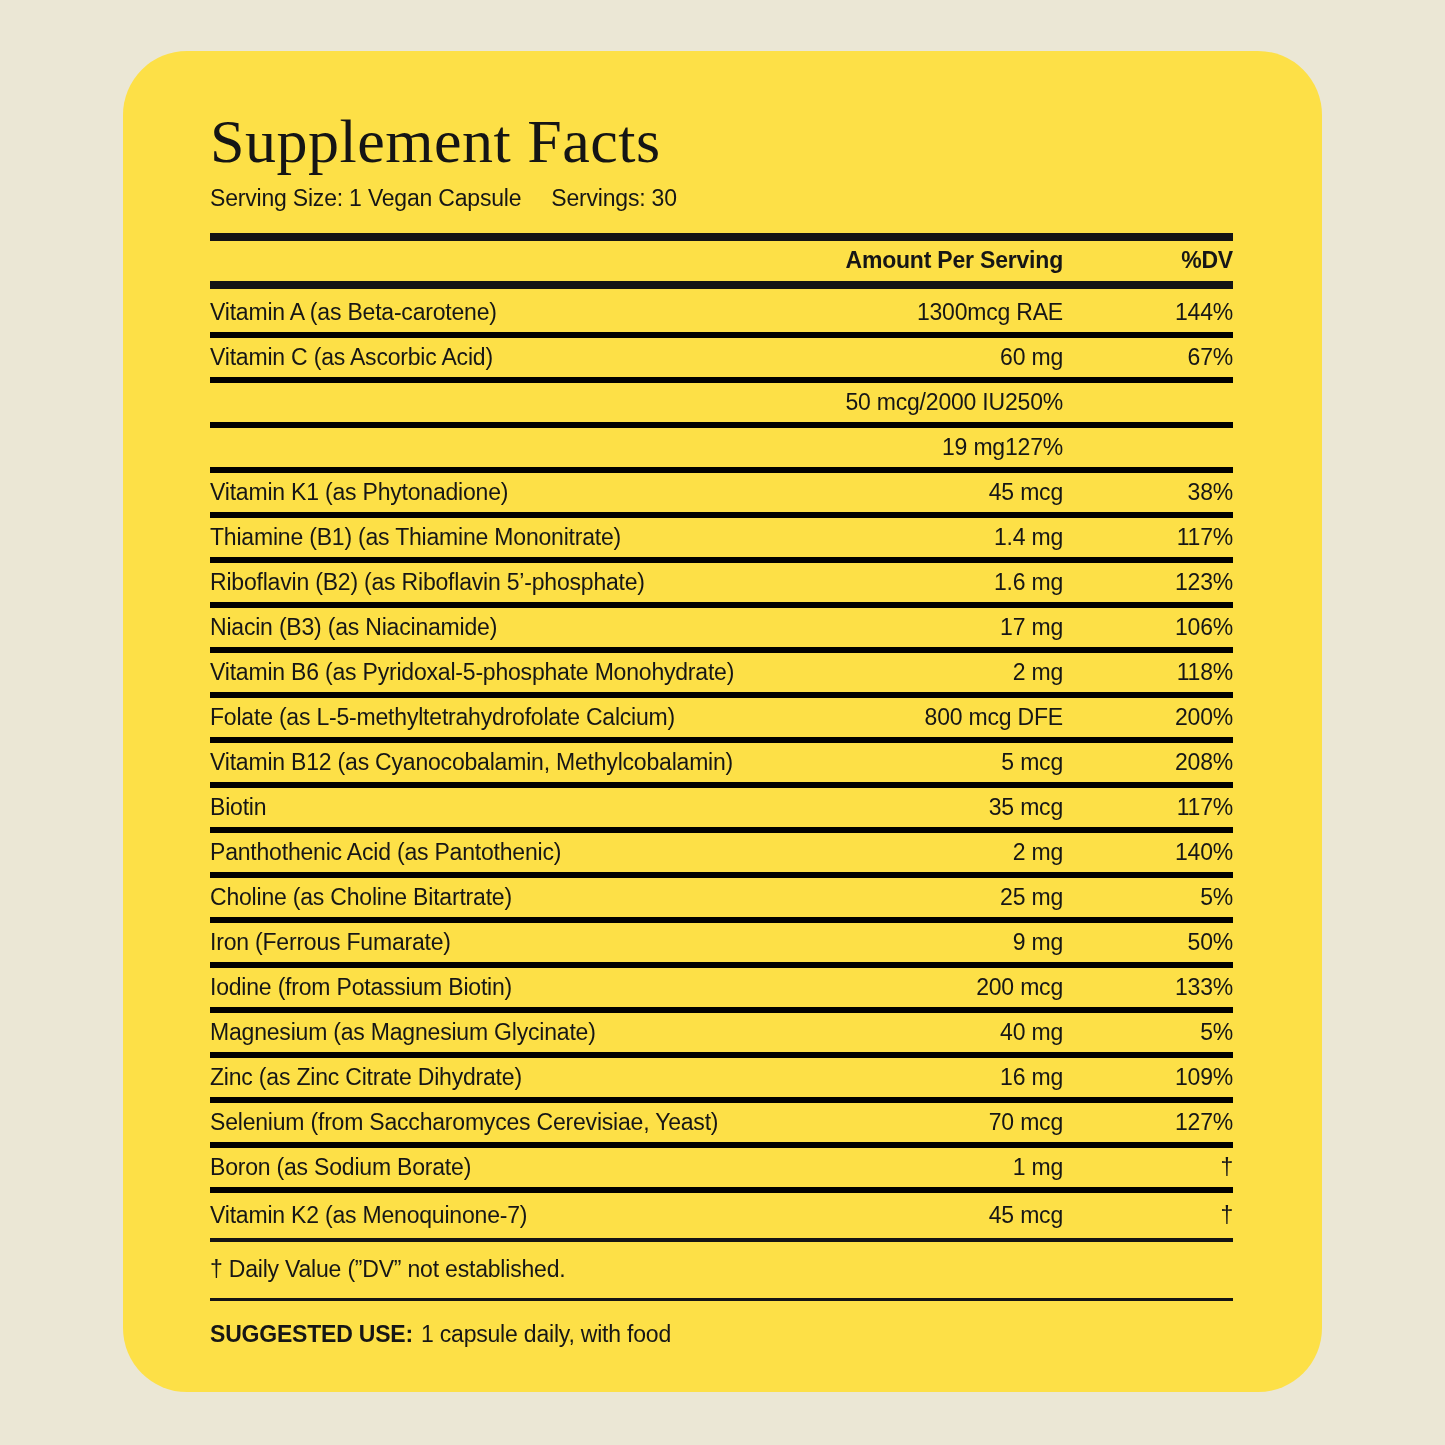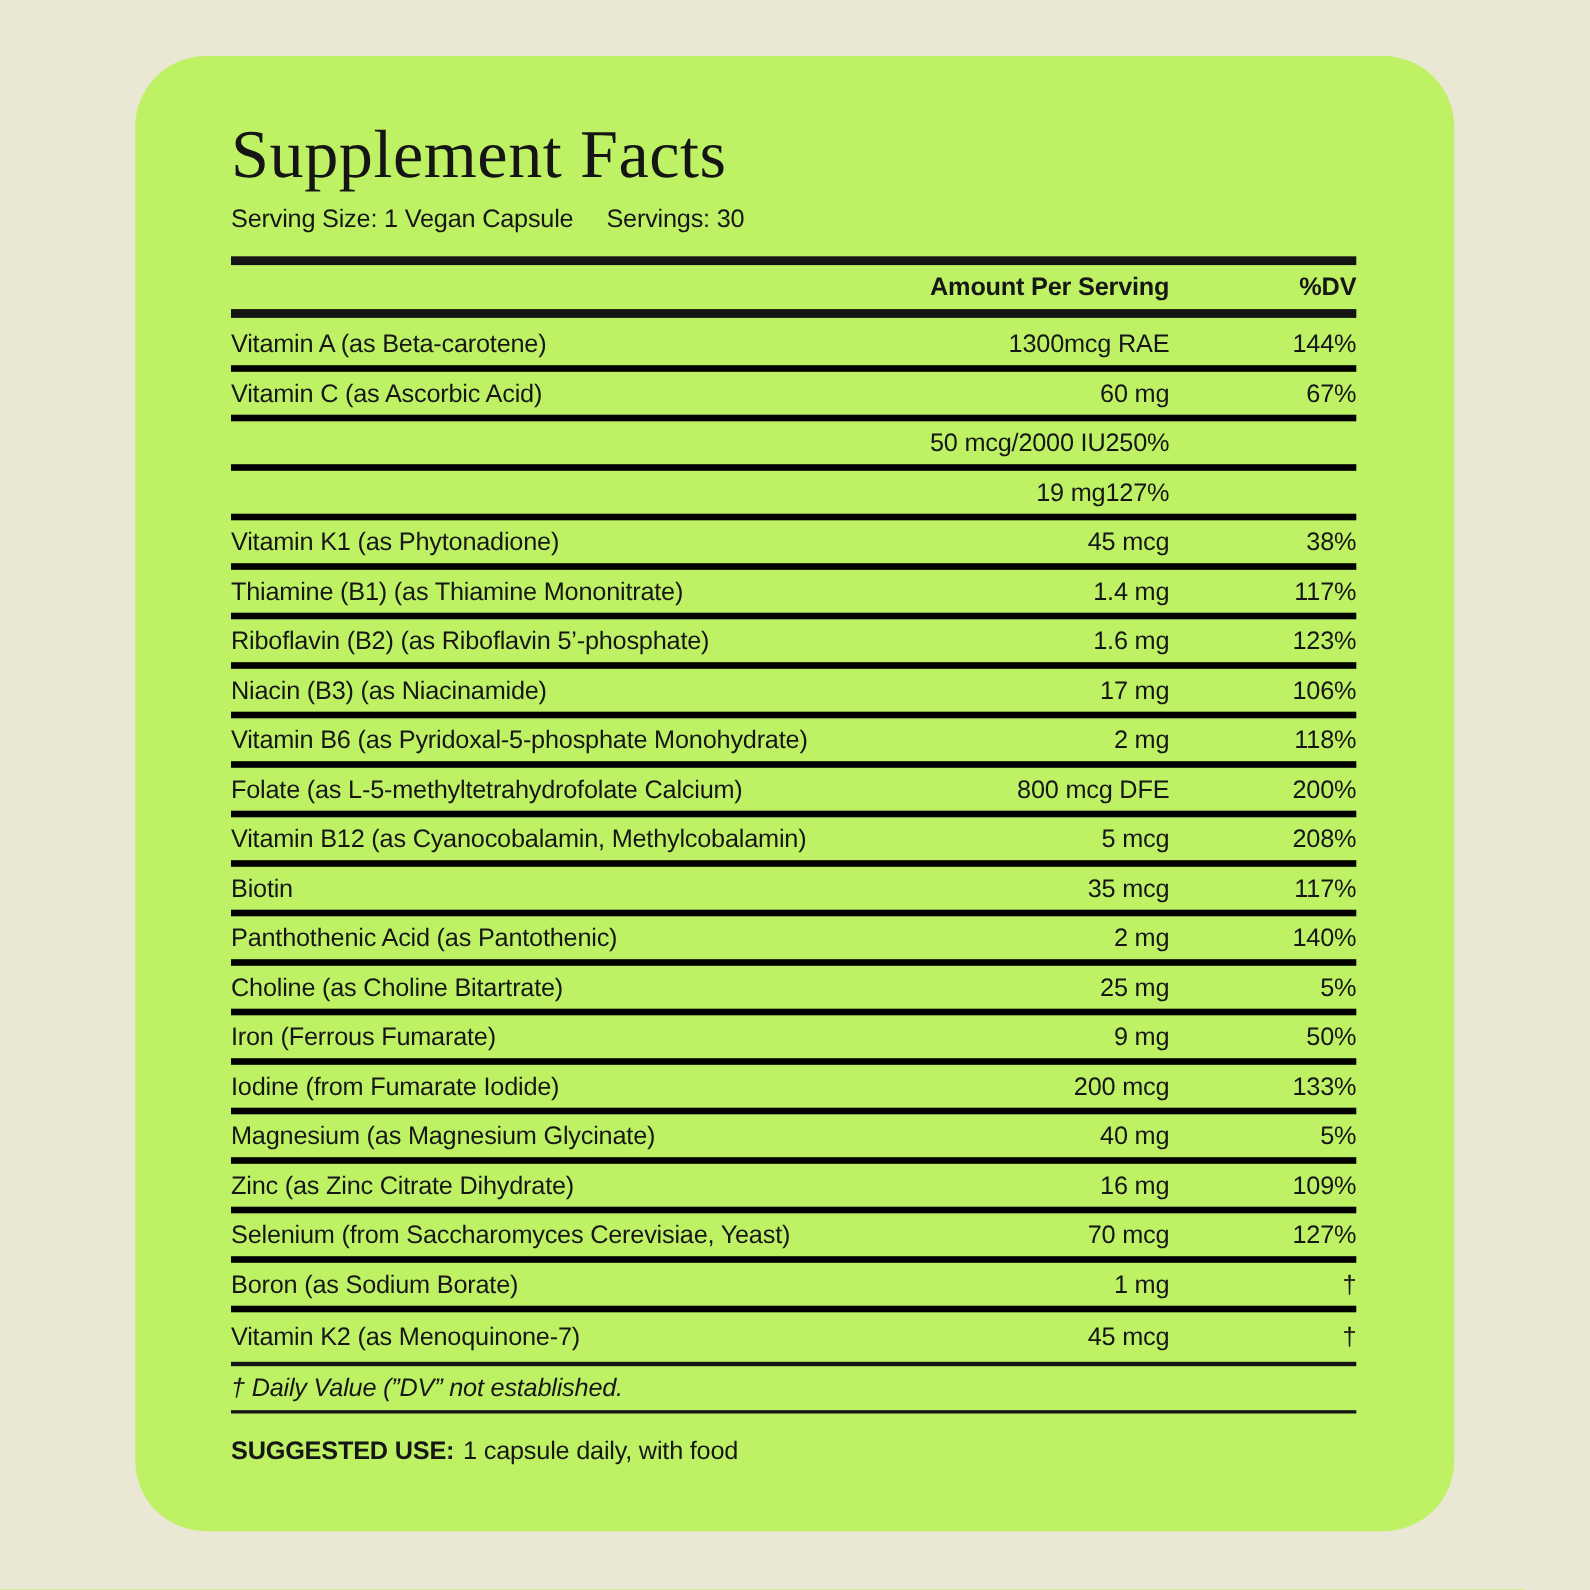--- a/index.html
+++ b/index.html
@@ -14,21 +14,21 @@
     font-family: "Liberation Sans", sans-serif;
     color: #161616;
     -webkit-font-smoothing: antialiased;
   }
   .card {
     position: absolute;
     left: 123px;
     top: 51px;
     width: 1199px;
     height: 1341px;
-    background: #bef264;
+    background: #fde047;
     border-radius: 64px;
     box-sizing: border-box;
     padding: 57px 89px 0 87px;
     overflow: hidden;
   }
   .title {
     font-family: "Liberation Serif", serif;
     font-weight: 400;
     font-size: 62px;
     line-height: 1.08;
@@ -77,26 +77,25 @@
     box-sizing: border-box;
   }
   .fact-row:last-child { border-bottom: none; }
   .cell-amount { text-align: right; white-space: nowrap; }
   .cell-dv { text-align: right; white-space: nowrap; }
   .bar-mid {
     height: 4px;
     background: #141414;
   }
   .footnote-row {
-    height: 40px;
+    height: 56px;
     display: flex;
     align-items: center;
     font-size: 23px;
     letter-spacing: -0.2px;
-    font-style: italic;
   }
   .bar-thin {
     height: 3px;
     background: #141414;
   }
   .suggested-row {
     margin-top: 20px;
     font-size: 23px;
     letter-spacing: -0.2px;
     display: flex;
@@ -212,21 +211,21 @@
     <span class="cell-dv">5%</span>
   </div>
 
   <div class="fact-row">
     <span class="cell-name">Iron (Ferrous Fumarate)</span>
     <span class="cell-amount">9 mg</span>
     <span class="cell-dv">50%</span>
   </div>
 
   <div class="fact-row">
-    <span class="cell-name">Iodine (from Fumarate Iodide)</span>
+    <span class="cell-name">Iodine (from Potassium Biotin)</span>
     <span class="cell-amount">200 mcg</span>
     <span class="cell-dv">133%</span>
   </div>
 
   <div class="fact-row">
     <span class="cell-name">Magnesium (as Magnesium Glycinate)</span>
     <span class="cell-amount">40 mg</span>
     <span class="cell-dv">5%</span>
   </div>
 

